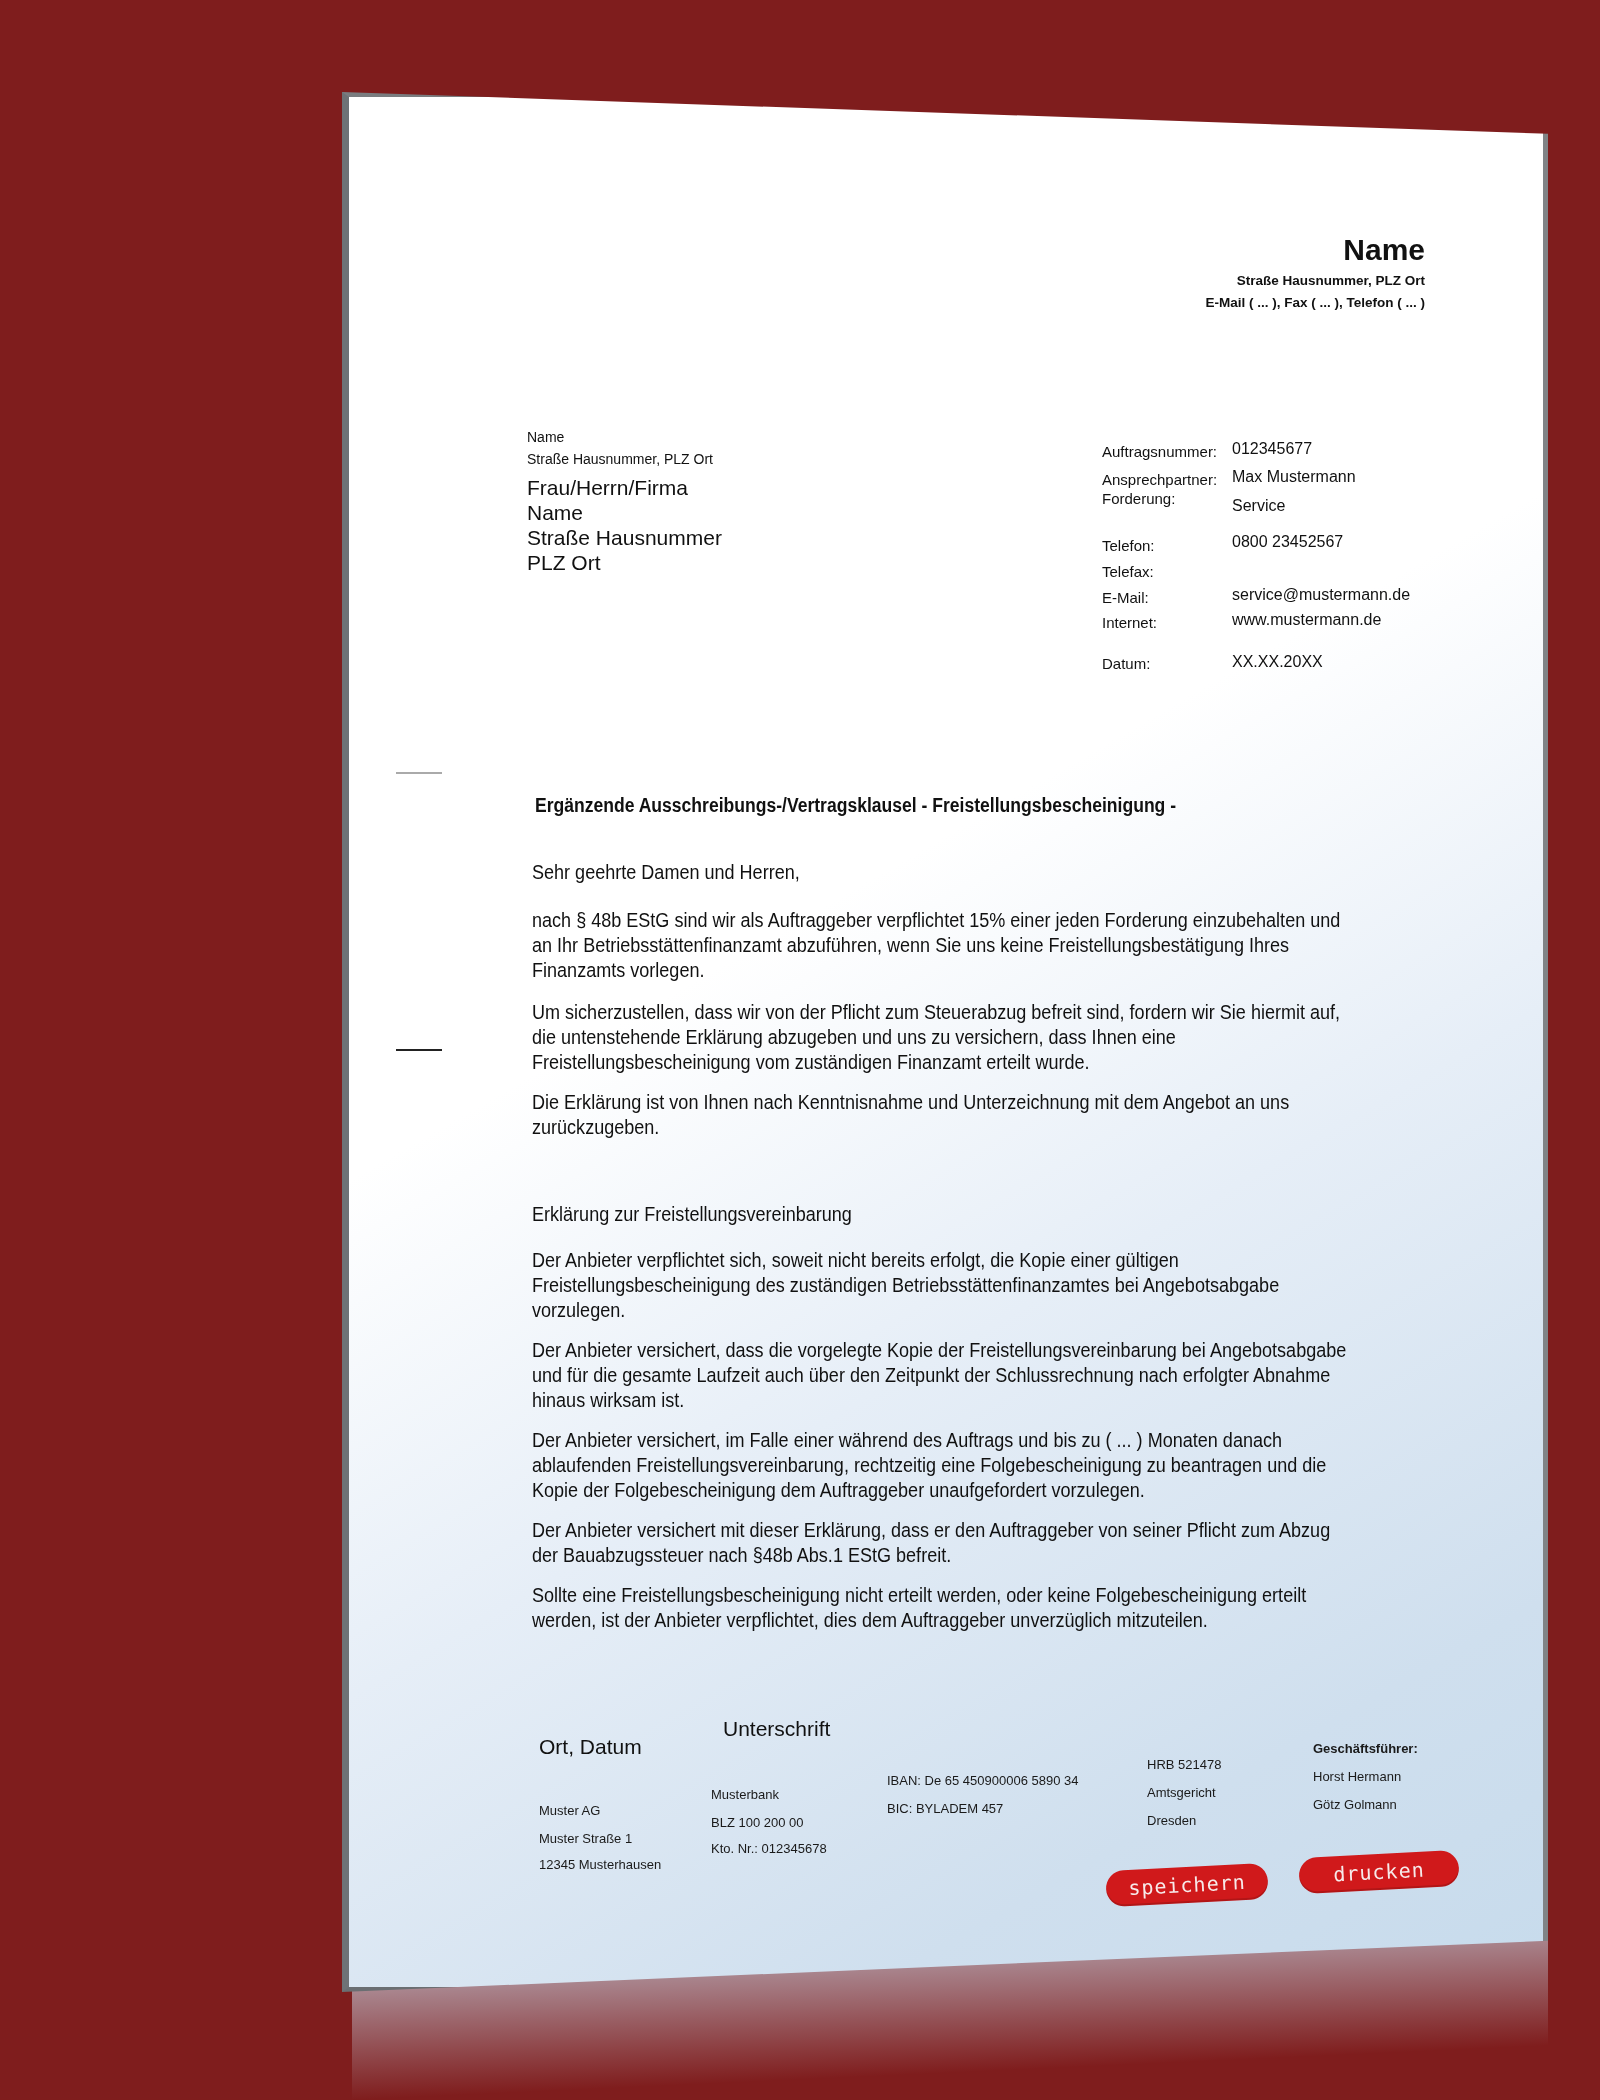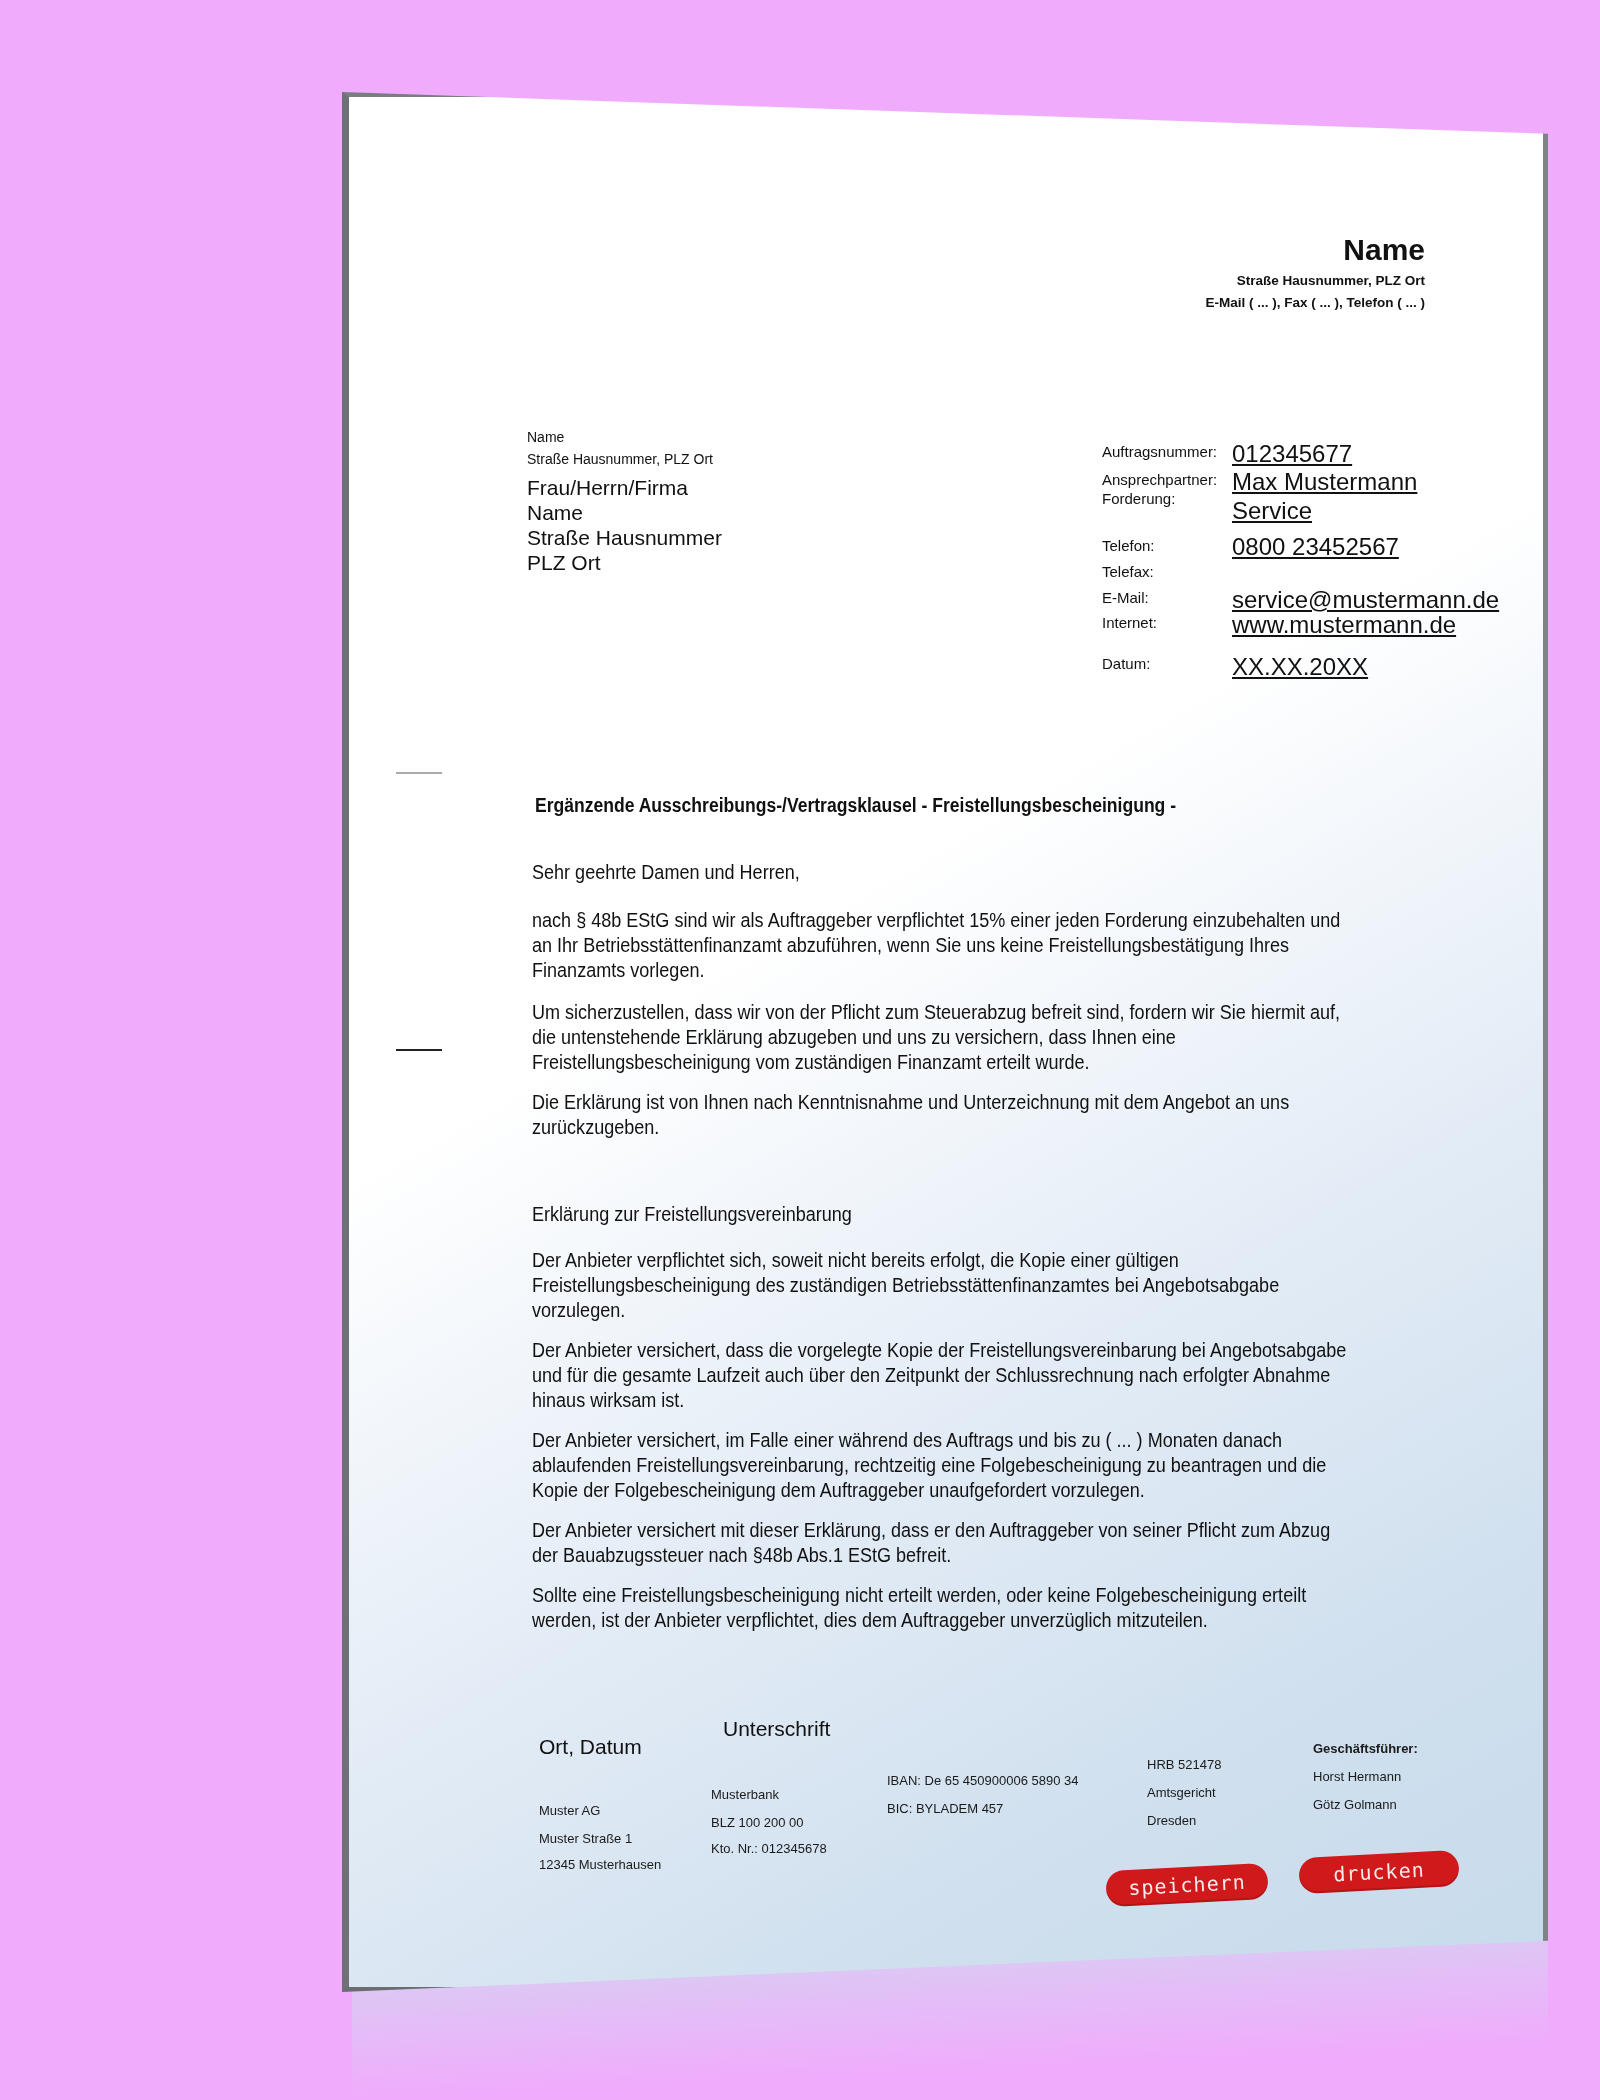--- a/index.html
+++ b/index.html
@@ -5,21 +5,21 @@
     html, body {
       margin: 0; padding: 0;
       width: 1600px; height: 2100px;
       background: #ffffff;
       overflow: hidden;
       font-family: "Liberation Sans", sans-serif;
     }
     .stage {
       position: absolute; left: 0; top: 0;
       width: 1600px; height: 2100px;
-      background: #f0abfc;
+      background: #7f1d1d;
     }
     
     .reflection {
       position: absolute;
       left: 352px; top: 1990px;
       width: 1196px; height: 110px;
       background: linear-gradient(to bottom, rgba(205,222,238,0.55), rgba(255,255,255,0));
       transform: skewY(-2.6deg);
       transform-origin: left top;
     }
@@ -45,21 +45,21 @@
     
     .hdr-name { font-size: 30px; font-weight: bold; right: 130px; top: 136px; text-align: right; }
     .hdr-line { font-size: 13.5px; font-weight: bold; right: 130px; text-align: right; }
 
     
     .sender { font-size: 14px; left: 178px; }
     .recipient { font-size: 21px; left: 178px; line-height: 25px; }
 
     
     .info-label { font-size: 15px; left: 753px; color: #111; }
-    .info-value { font-size: 24px; left: 883px; color: #111; text-decoration: underline; }
+    .info-value { font-size: 16px; left: 883px; color: #111; }
 
     
     .fold { position: absolute; left: 47px; width: 46px; height: 2px; background: #aaa; }
     .fold.dark { background: #222; height: 2px; }
 
     .subject { font-size: 19.5px; font-weight: bold; left: 186px; top: 697px; transform: scaleX(0.9); transform-origin: left top; }
 
     .body-text {
       position: absolute; left: 183px; width: 940px;
       font-size: 20.5px; line-height: 25px; color: #111;

